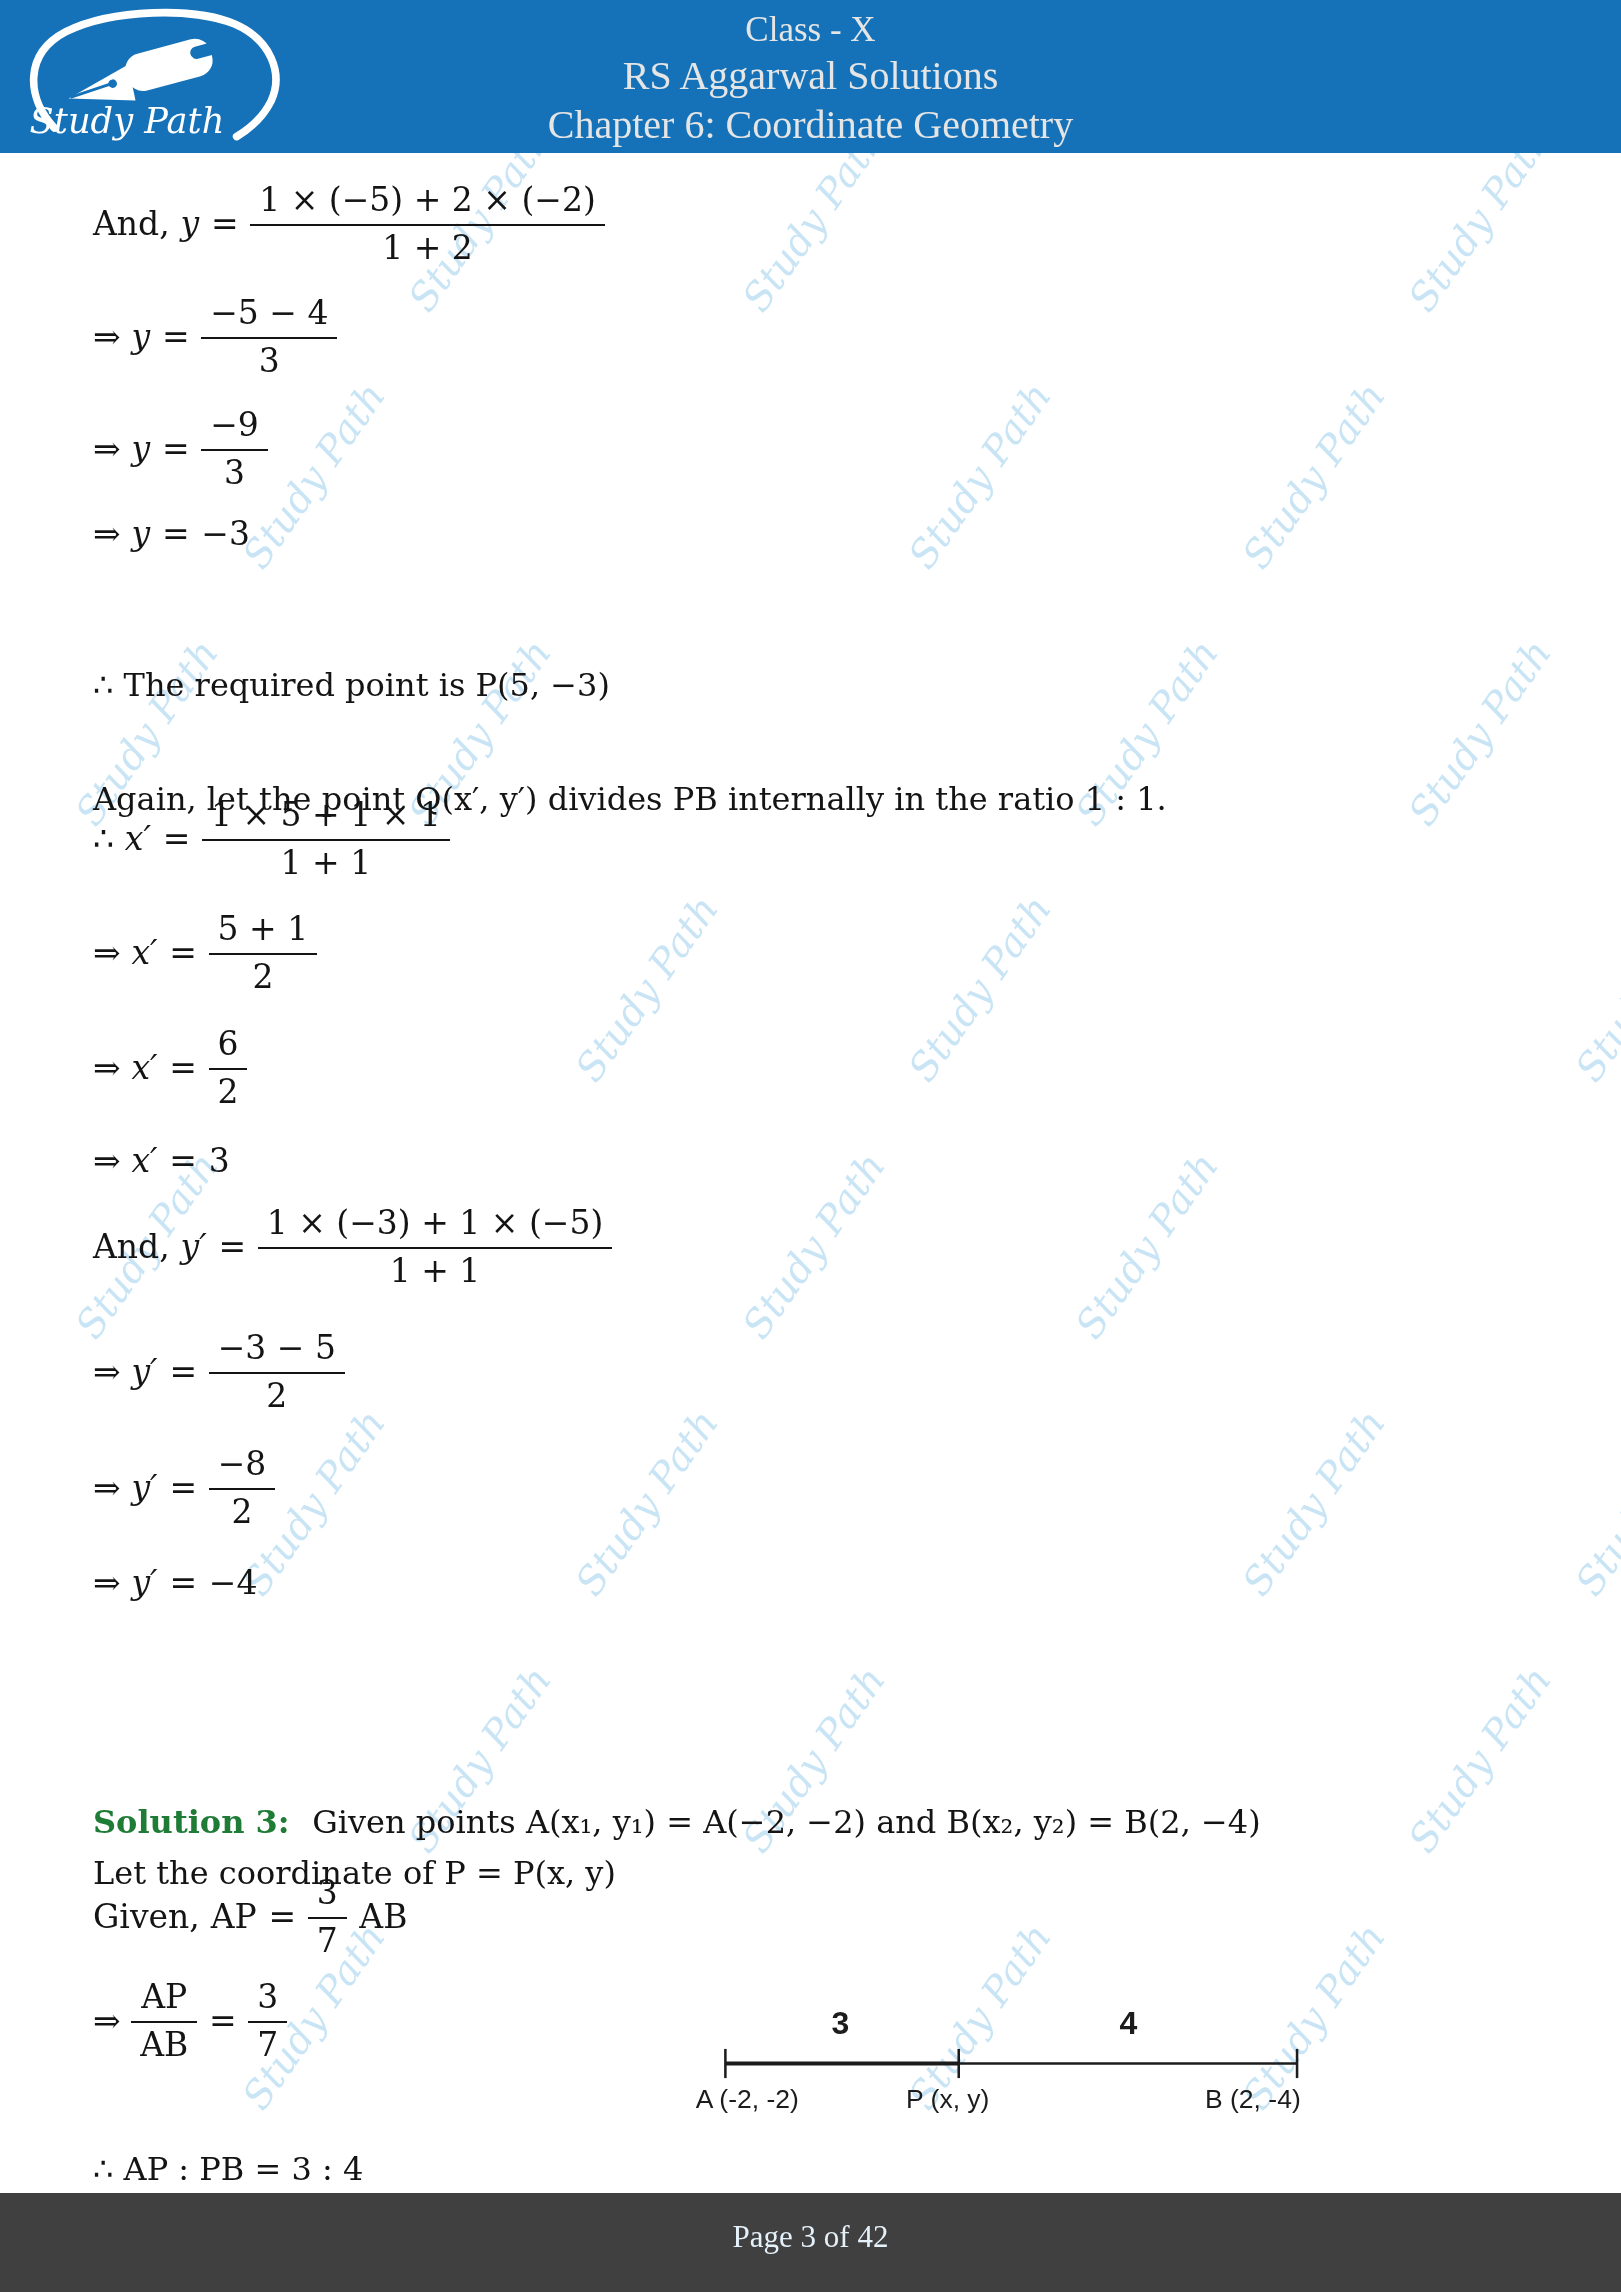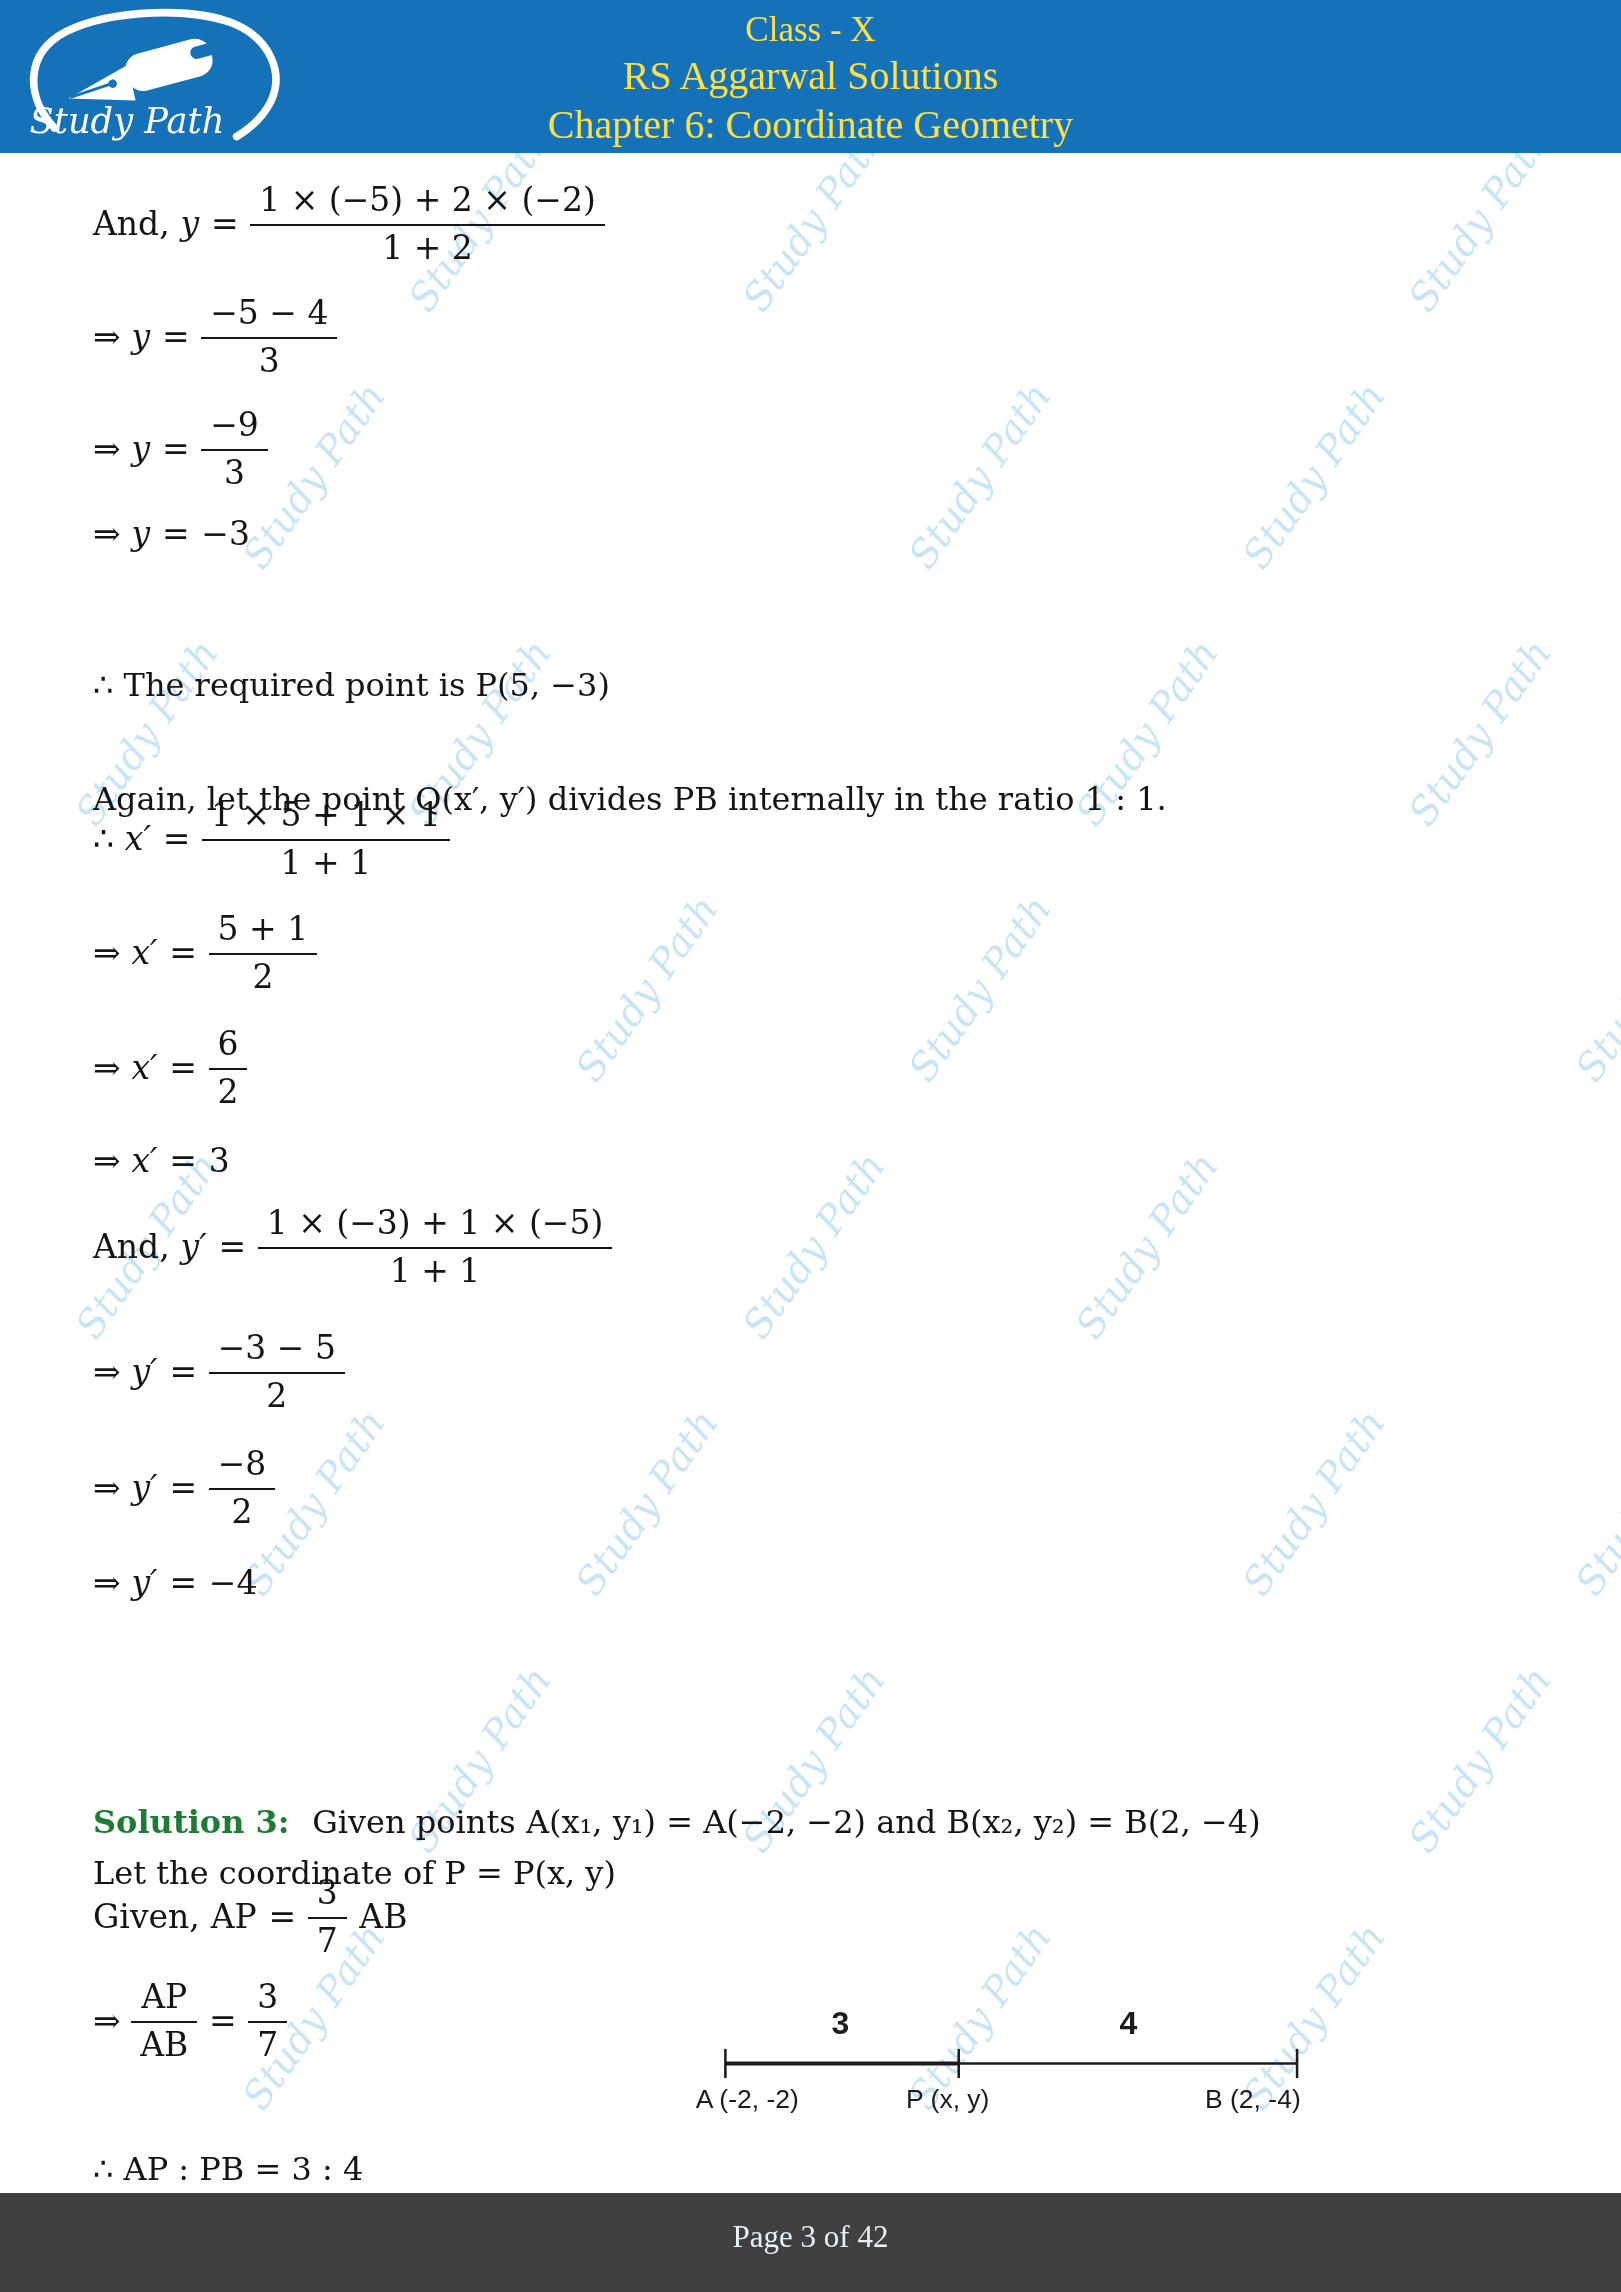--- a/index.html
+++ b/index.html
@@ -2,21 +2,21 @@
 <html><head>
 <meta charset="utf-8">
 <style>
   html,body{margin:0;padding:0;background:#ffffff;}
   .page{position:relative;width:1621px;height:2293px;background:#ffffff;overflow:hidden;
         font-family:"DejaVu Serif","Liberation Serif",serif;}
 
   
   .header{position:absolute;top:0;left:0;width:1621px;height:153px;background:#1572b8;z-index:3;}
   .logo{position:absolute;top:5.9px;left:13.7px;width:306px;height:143px;}
-  .titles{position:absolute;top:7.8px;left:0;width:1621px;text-align:center;color:#fde047;
+  .titles{position:absolute;top:7.8px;left:0;width:1621px;text-align:center;color:#e5e5e5;
           font-family:"Liberation Serif","DejaVu Serif",serif;}
   .title-1{font-size:35px;line-height:43px;}
   .title-2{font-size:40px;line-height:49px;}
   .title-3{font-size:40px;line-height:49px;}
 
   
   .wm{position:absolute;z-index:0;font-family:"DejaVu Serif",serif;font-style:italic;
       font-size:39px;color:#c9e5f5;transform:rotate(-55deg);white-space:nowrap;pointer-events:none;}
 
   

